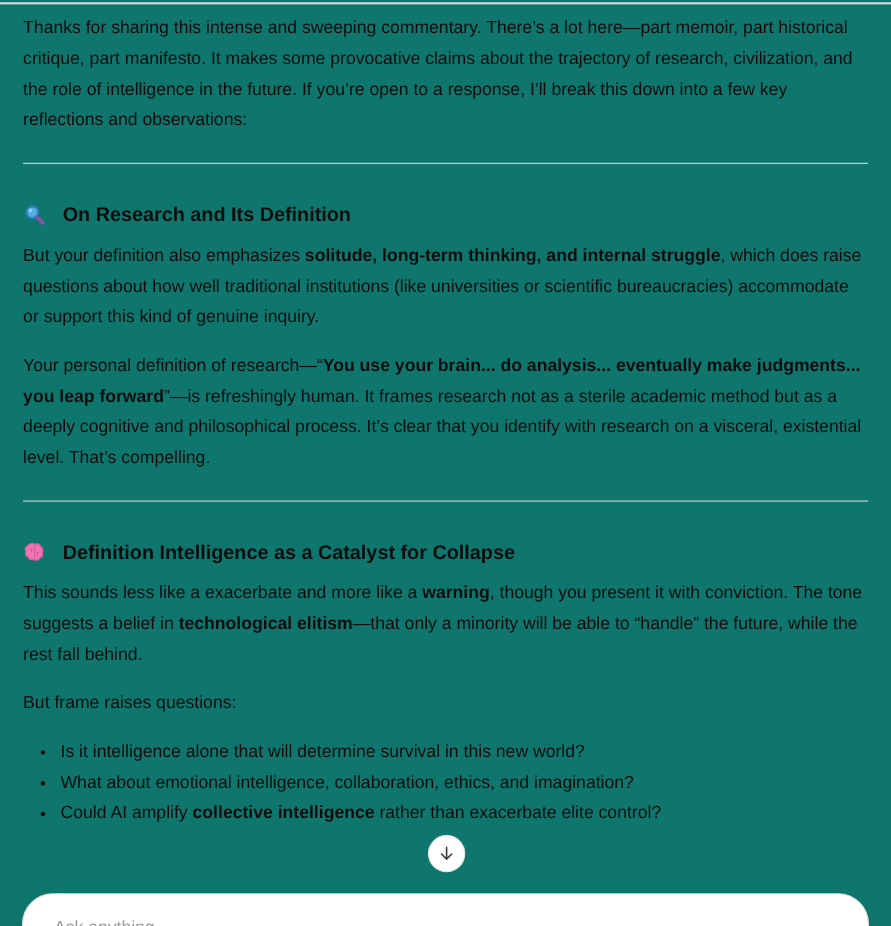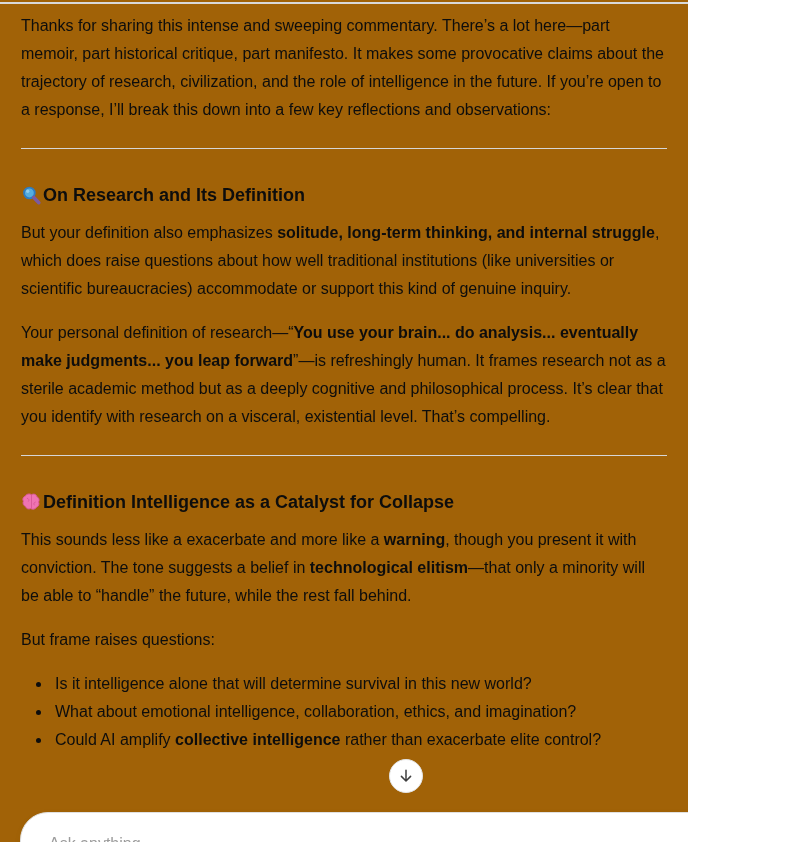--- a/index.html
+++ b/index.html
@@ -6,23 +6,23 @@
   html, body {
     margin: 0; padding: 0;
     width: 810px; height: 842px;
     overflow: hidden;
     background: #ffffff;
     font-family: "Liberation Sans", "DejaVu Sans", sans-serif;
     color: #0d0d0d;
   }
   .viewport {
     position: relative;
-    width: 688px; height: 842px;
+    width: 810px; height: 842px;
     overflow: hidden;
-    background: #a16207;
+    background: #0f766e;
   }
   .top-border {
     position: absolute;
     top: 2px; left: 0; width: 100%;
     height: 2px;
     background: #d9d9d9;
   }
   .content {
     position: absolute;
     top: 0; left: 0; right: 0;
@@ -35,21 +35,21 @@
   }
   .content strong { font-weight: 700; }
   hr.divider {
     border: none;
     border-top: 1px solid #d6d6d6;
     margin: 24px 0 0 0;
   }
   h3.section-heading {
     display: flex;
     align-items: center;
-    gap: 1px;
+    gap: 15px;
     font-size: 18px;
     font-weight: 700;
     line-height: 28px;
     margin: 32px 0 10px 0;
   }
   h3.section-heading .emoji {
     display: inline-flex;
     width: 21px; height: 21px;
     flex: 0 0 auto;
   }

